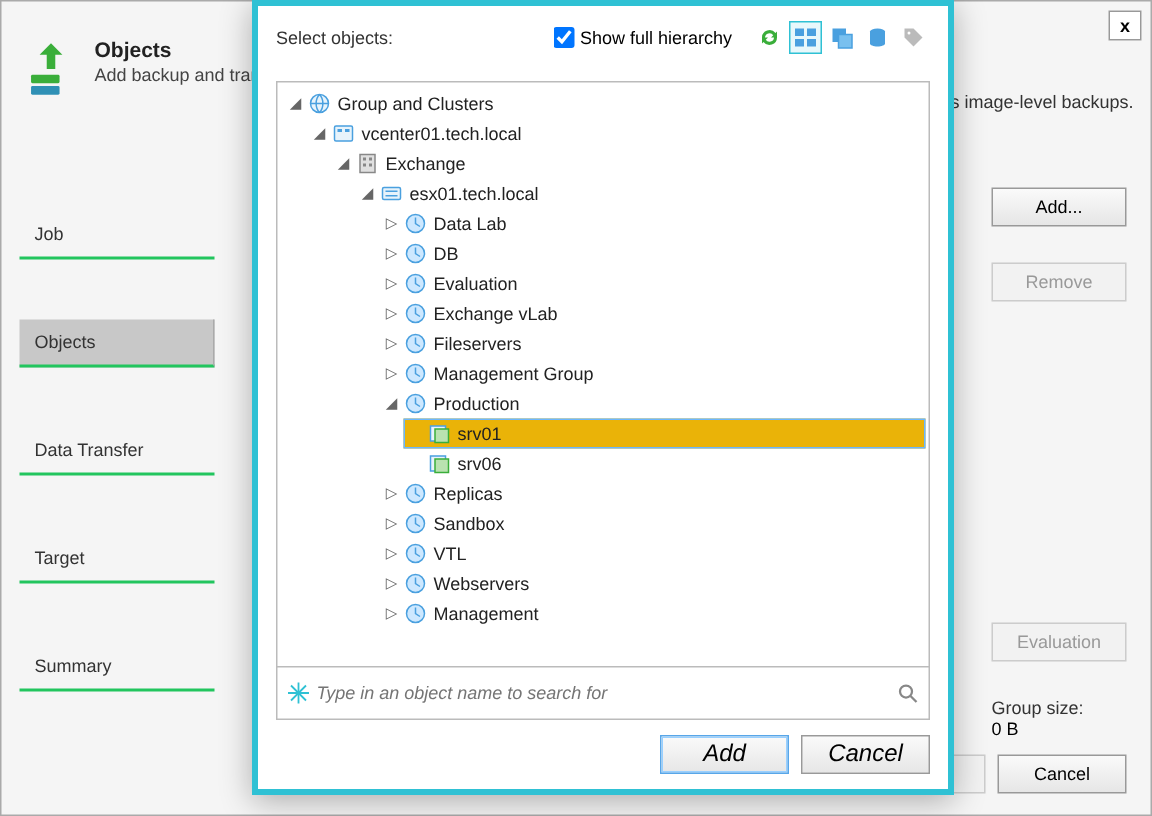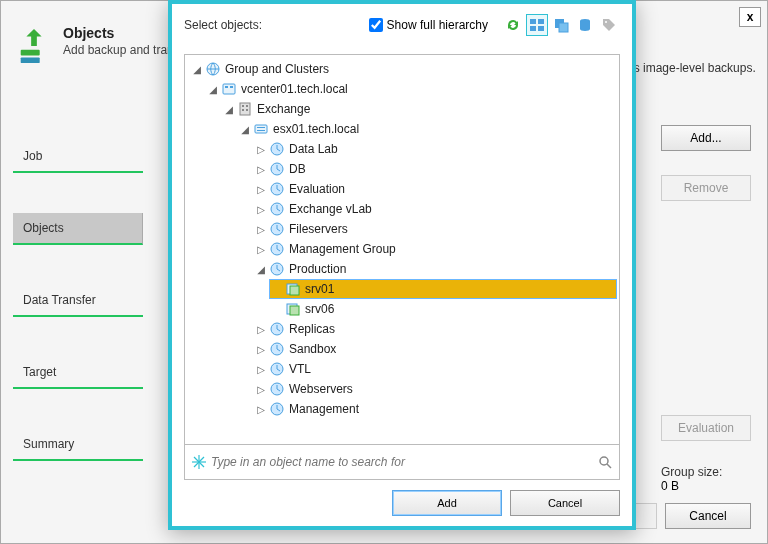--- a/index.html
+++ b/index.html
@@ -54,21 +54,21 @@
 .node .node-icon svg { width: 16px; height: 16px; }
 .node .node-label { color: #222; cursor: pointer; }
 .node.selected { background: #eab308; border: 1px solid #6bb7ff; height: 20px; padding: 0 1px; }
 
 .search-row { position: absolute; left: 12px; right: 12px; bottom: 46px; height: 26px; border: 1px solid #bbb; display: flex; align-items: center; padding: 17px 6px; background: #fff; }
 .search-row .snow { width: 16px; height: 16px; margin-right: 4px; color: #2fc1d4; }
 .search-row input { flex: 1; border: none; outline: none; font-style: italic; color: #888; font-size: 12px; }
 .search-row .mag { width: 16px; height: 16px; color: #888; }
 
 .modal-buttons { position: absolute; right: 12px; bottom: 10px; display: flex; gap: 8px; }
-.modal-btn { width: 110px; height: 26px; border: 1px solid #999; background: linear-gradient(#fafafa,#e6e6e6); cursor: pointer; font-size: 11px; }
+.modal-btn { width: 86px; height: 26px; border: 1px solid #999; background: linear-gradient(#fafafa,#e6e6e6); cursor: pointer; font-size: 16px; font-style: italic; }
 .modal-btn.primary { border: 1px solid #58a6e8; box-shadow: 0 0 0 1px #99d0ff inset; }
 </style>
 </head>
 <body>
 
 <div class="main-window">
   <div class="main-close">x</div>
 
   <div class="header-area">
     <div class="header-icon">

